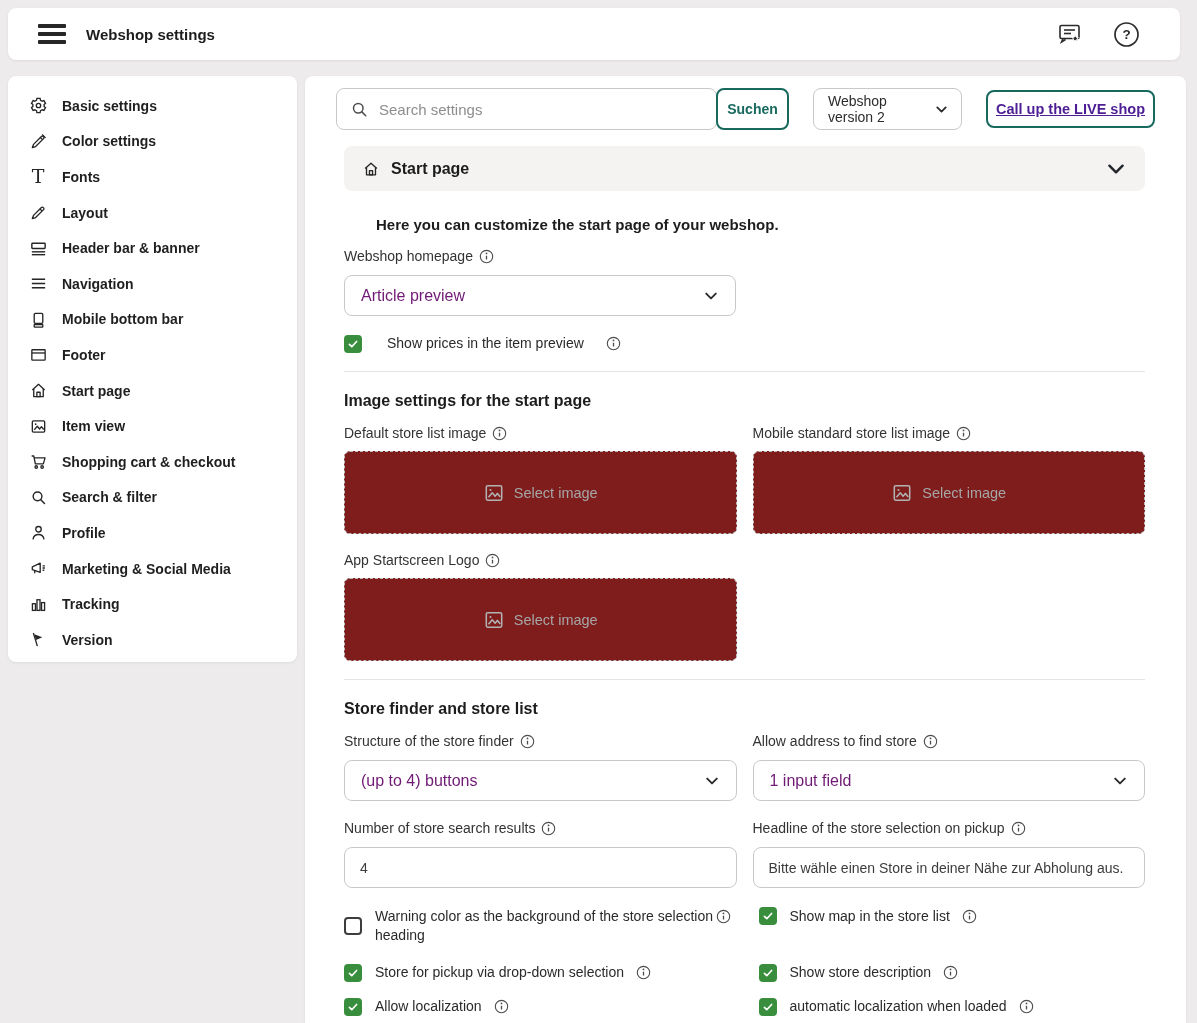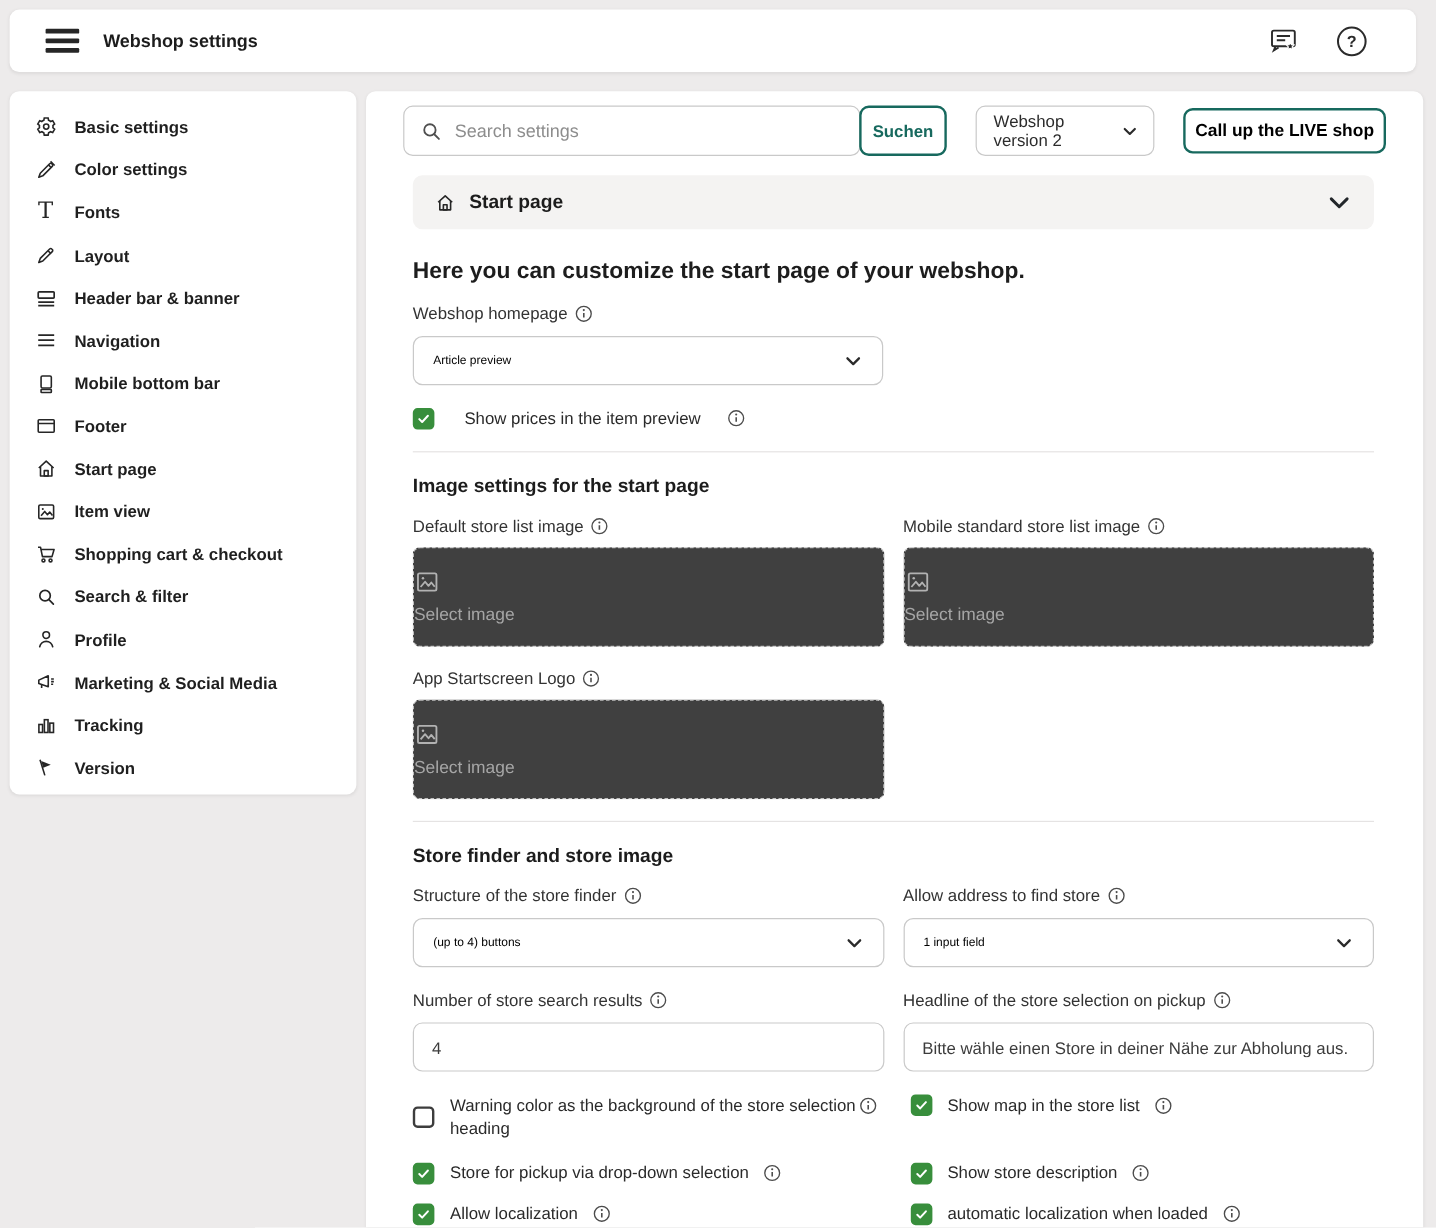--- a/index.html
+++ b/index.html
@@ -65,45 +65,45 @@
     border:2px solid #17695e; border-radius:8px; color:#17695e;
     font-size:14px; font-weight:700; cursor:pointer; font-family:inherit; z-index:1;
   }
   .version-select {
     margin-left:24px; width:149px; height:42px; border:1px solid #c9c9c9; border-radius:8px;
     display:flex; align-items:center; padding:0 12px 0 14px; cursor:pointer; background:#fff;
   }
   .version-select .vs-text { font-size:14px; color:#2c2c2c; flex:1; }
   .btn-live {
     margin-left:24px; width:169px; height:38px; background:#fff;
-    border:2px solid #17695e; border-radius:8px; color:#000000;
-    font-size:14.5px; font-weight:700; cursor:pointer; font-family:inherit;
+    border:2px solid #17695e; border-radius:8px; color:#4c1d95;
+    font-size:14.5px; font-weight:700; cursor:pointer; font-family:inherit;text-decoration:underline;
   }
 
   .content { padding:6px 41px 0 39px; }
 
   .section-head {
     height:45px; background:#f4f3f2; border-radius:8px;
     display:flex; align-items:center; padding:0 18px; cursor:pointer;
   }
   .section-head .sh-title { margin-left:11px; font-size:16px; font-weight:700; color:#1c1c1c; }
   .section-head .sh-chevron { margin-left:auto; }
 
-  .intro { margin-top:25px; font-size:19px; font-weight:700; color:#1d1d1d; }
+  .intro { margin-top:25px; font-size:15px; font-weight:700; color:#1d1d1d;margin-left:32px; }
 
   .field-label { margin-top:15px; font-size:14px; color:#333; display:flex; align-items:center; }
   .info {
     width:15px; height:15px; margin-left:6px; flex:0 0 15px; cursor:pointer;
   }
 
   .select-ctl {
     margin-top:11px; width:392px; height:41px; border:1px solid #c9c9c9; border-radius:8px;
     display:flex; align-items:center; padding:0 16px; cursor:pointer; background:#fff;
   }
-  .select-ctl .sel-text { flex:1; font-size:10px; color:#000000; }
+  .select-ctl .sel-text { flex:1; font-size:16px; color:#701a75; }
   .select-ctl.full { width:100%; }
 
   .cb-row { display:flex; align-items:center; cursor:pointer;gap:12px; }
   .cb {
     width:18px; height:18px; flex:0 0 18px; border-radius:4px;
     border:2px solid #3d3d3d; background:#fff;
     display:flex; align-items:center; justify-content:center;
   }
   .cb svg { opacity:0; }
   .cb.checked { background:#388e3c; border-color:#388e3c; }
@@ -112,23 +112,22 @@
 
   .divider { margin-top:18px; border-top:1px solid #e5e3e3; }
 
   .h2 { margin-top:20px; font-size:16px; font-weight:700; color:#1c1c1c; }
 
   .grid2 { display:flex; gap:16px; }
   .col { width:calc((100% - 16px)/2); }
 
   .upload-box {
     margin-top:10px; height:83px; border:1px dashed #bfbfbf; border-radius:6px;
-    display:flex; align-items:flex-start; justify-content:center; gap:9px; cursor:pointer;
-    background:#404040;
-    flex-direction:column;
+    display:flex; align-items:center; justify-content:center; gap:9px; cursor:pointer;
+    background:#7f1d1d;
   }
   .upload-box .up-text { font-size:14.5px; color:#a6a6a6; }
 
   .text-input {
     margin-top:11px; width:100%; height:41px; border:1px solid #c9c9c9; border-radius:8px;
     padding:0 15px; font-size:14px; color:#3c3c3c; outline:none; font-family:inherit; background:#fff;
   }
 
   .cb-grid-row { display:flex; gap:28px; }
   .cb-col { width:calc((100% - 16px)/2); display:flex; align-items:flex-start; }
@@ -487,21 +486,21 @@
             </svg>
           </span>
           <span class="up-text">Select image</span>
         </div>
       </div>
       <div class="col"></div>
     </div>
 
     <div class="divider"></div>
 
-    <div class="h2">Store finder and store image</div>
+    <div class="h2">Store finder and store list</div>
 
     <div class="grid2">
       <div class="col">
         <div class="field-label">
           <span>Structure of the store finder</span>
           <span class="info">
             <svg viewBox="0 0 16 16" width="15" height="15">
                 <circle cx="8" cy="8" r="6.6" fill="none" stroke="#4c4c4c" stroke-width="1.2"></circle>
                 <line x1="8" y1="7.2" x2="8" y2="11.2" stroke="#4c4c4c" stroke-width="1.4"></line>
                 <circle cx="8" cy="4.7" r="0.95" fill="#4c4c4c"></circle>

